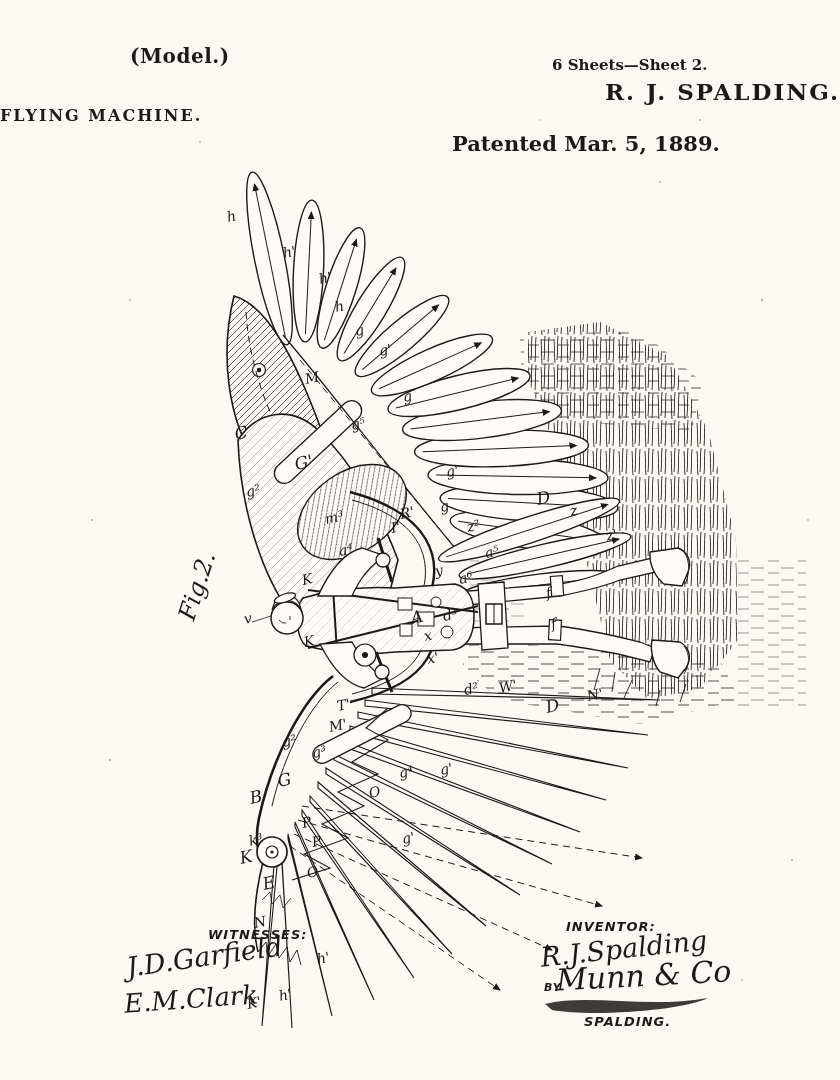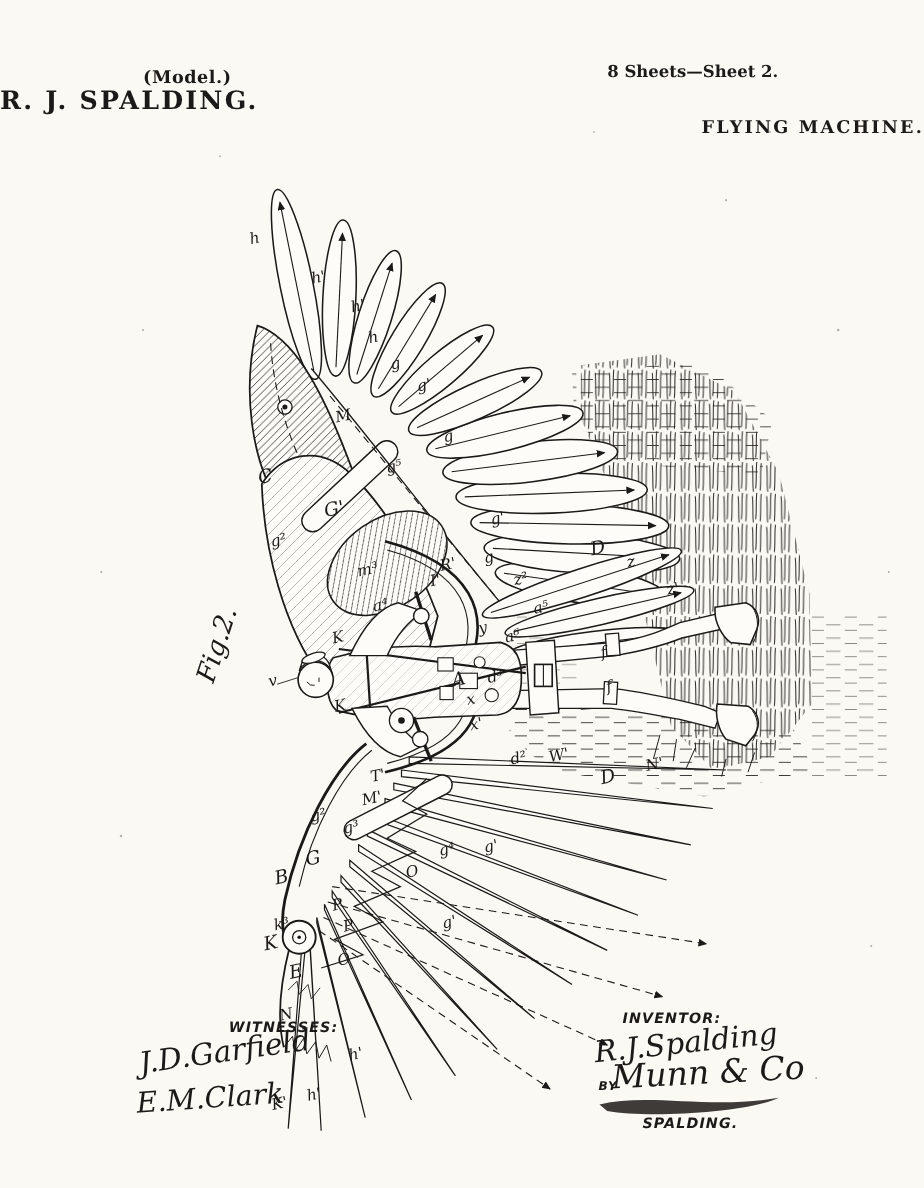--- a/index.html
+++ b/index.html
@@ -1,23 +1,23 @@
 <!DOCTYPE html>
 <html><head>
 <meta charset="utf-8">
 <style>
   html,body{margin:0;padding:0;background:#e9e7e1;}
   #page{position:relative;width:840px;height:1080px;background:#fbf9f4;overflow:hidden;
         font-family:"DejaVu Serif","Liberation Serif",serif;color:#1c1a18;}
   .abs{position:absolute;white-space:nowrap;}
   
-  .model{left:130px;top:60px;font-size:16px;font-weight:bold;letter-spacing:.5px;}
+  .model{left:130px;top:44px;font-size:20px;font-weight:bold;letter-spacing:.5px;}
   .sheet{left:552px;top:56px;font-size:15px;font-weight:bold;}
-  .inventorline{left:0;right:0;top:78px;text-align:left;font-size:23px;font-weight:bold;letter-spacing:2px;}
-  .titleline{left:0;right:0;top:106px;text-align:right;font-size:16px;font-weight:bold;letter-spacing:2px;margin-left:12px;}
+  .inventorline{left:0;right:0;top:78px;text-align:right;font-size:23px;font-weight:bold;letter-spacing:2px;}
+  .titleline{left:0;right:0;top:106px;text-align:left;font-size:16px;font-weight:bold;letter-spacing:2px;}
   .patno{left:136px;top:132px;font-size:21px;font-weight:bold;}
   .patdate{left:452px;top:131px;font-size:21px;font-weight:bold;}
   
   .figlabel{left:162px;top:572px;font-size:24px;font-style:italic;transform:rotate(-72deg);transform-origin:center;}
   
   .smallcaps{font-family:"DejaVu Sans","Liberation Sans",sans-serif;font-style:italic;font-weight:bold;
              font-size:13px;letter-spacing:1px;}
   .sig{font-style:italic;font-size:27px;}
   .wit-head{left:160px;top:927px;margin-left:48px;}
   .sig-garfield{left:126px;top:941px;transform:rotate(-8deg);}
@@ -317,23 +317,24 @@
         <text x="441" y="775" class="plabel" transform="rotate(-12 441 775)">g'</text>
         <text x="403" y="844" class="plabel" transform="rotate(-12 403 844)">g'</text>
         <text x="255" y="928" class="plabel" transform="rotate(-12 255 928)">N</text>
         <text x="318" y="964" class="plabel" transform="rotate(-12 318 964)">h'</text>
         <text x="280" y="1001" class="plabel" transform="rotate(-12 280 1001)">h'</text>
         <text x="248" y="1009" class="plabel" transform="rotate(-12 248 1009)">K'</text>
       </g>
   </svg>
 
   <div class="abs model">(Model.)</div>
-  <div class="abs sheet">8 Sheets—Sheet 2.</div>
+  <div class="abs sheet">6 Sheets—Sheet 2.</div>
   <div class="abs inventorline">R. J. SPALDING.</div>
   <div class="abs titleline">FLYING MACHINE.</div>
+  <div class="abs patdate">Patented Mar. 5, 1889.</div>
 
   <div class="abs figlabel">Fig.2.</div>
 
   <div class="abs smallcaps wit-head">WITNESSES:</div>
   <div class="abs sig sig-garfield">J.D.Garfield</div>
   <div class="abs sig sig-clark">E.M.Clark</div>
 
   <div class="abs smallcaps inv-head">INVENTOR:</div>
   <div class="abs sig sig-spalding">R.J.Spalding</div>
   <div class="abs smallcaps by-label">BY</div>

